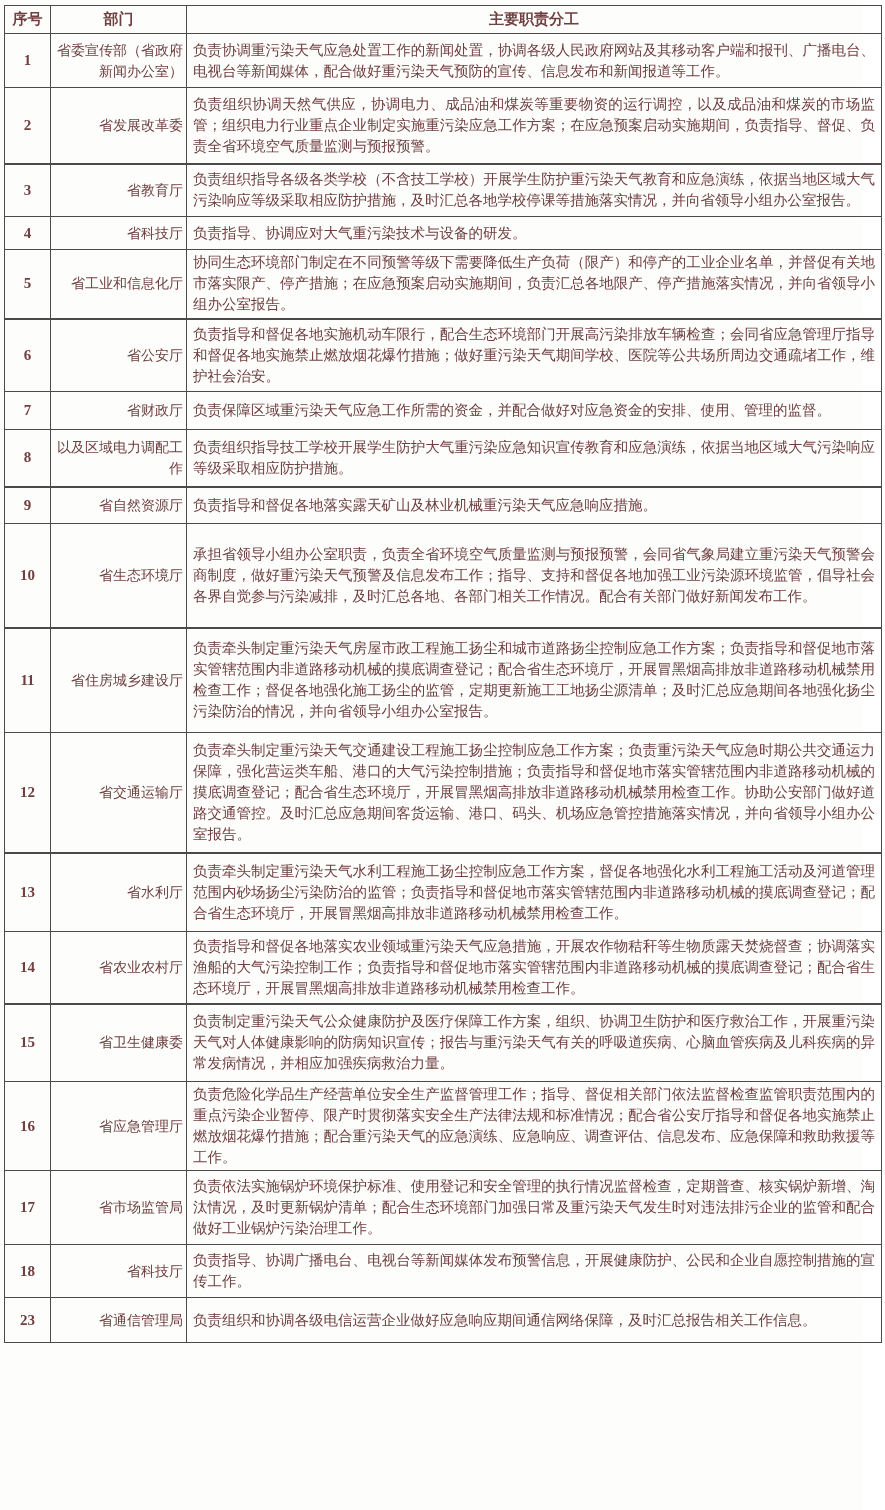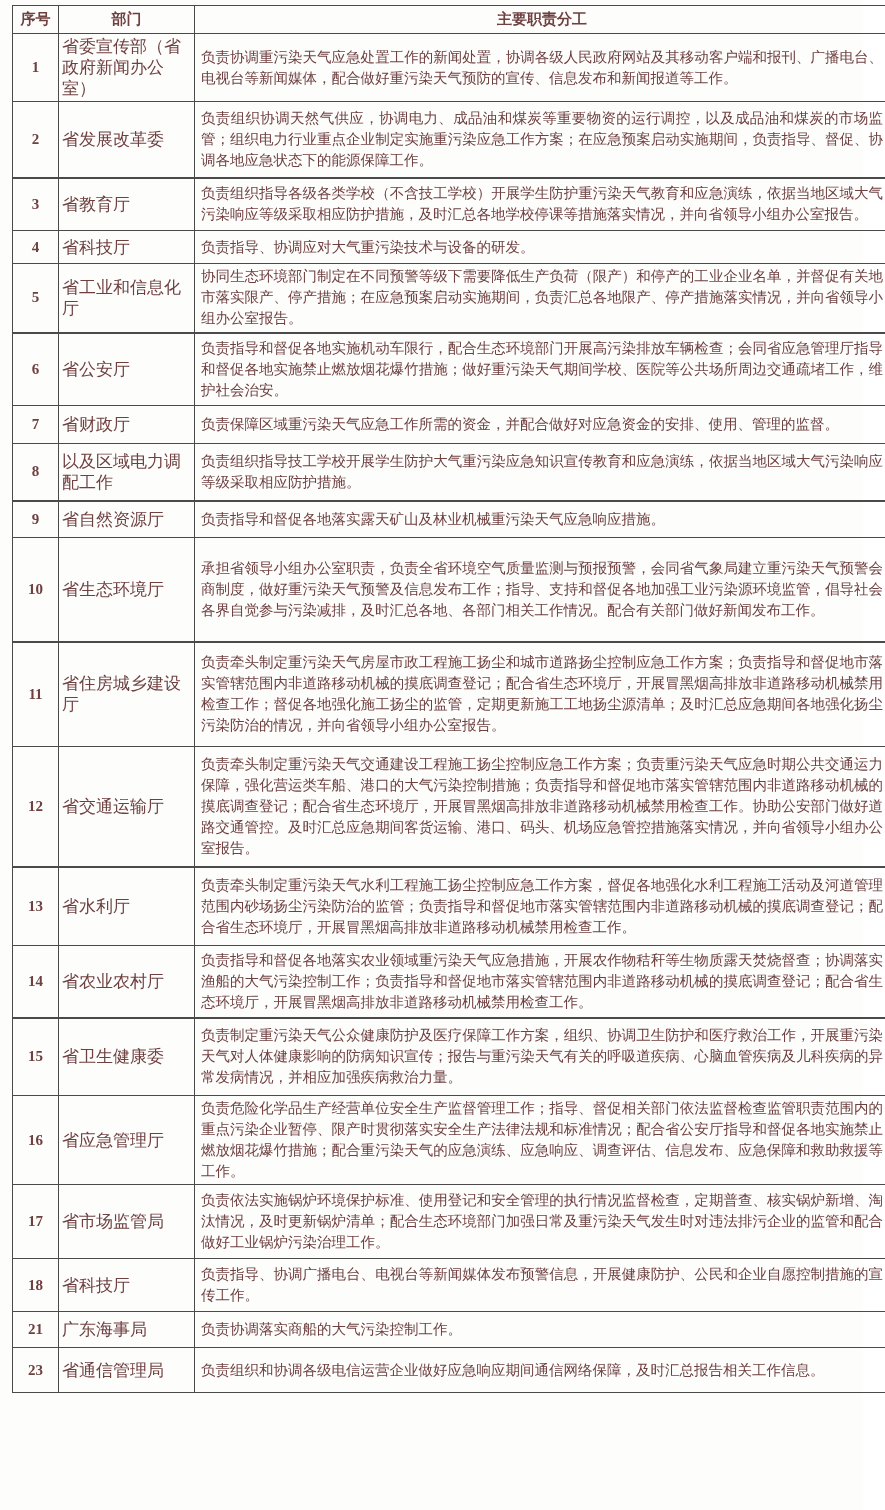--- a/index.html
+++ b/index.html
@@ -10,21 +10,21 @@
   }
   body {
     font-family: "Liberation Serif", "DejaVu Serif", serif;
     color: #6f4040;
   }
   .doc-page {
     width: 863px;
     height: 1510px;
     background: #fdfdfc;
     box-sizing: border-box;
-    padding: 5px 12px;
+    padding: 5px 4px;
   }
   table.resp-table {
     border-collapse: collapse;
     table-layout: fixed;
     width: 877px;
   }
   .resp-table th,
   .resp-table td {
     border: 1px solid #4a4a4a;
     box-sizing: border-box;
@@ -42,22 +42,22 @@
   col.col-no   { width: 46px; }
   col.col-dept { width: 136px; }
   col.col-duty { width: 695px; }
   td.c-no {
     text-align: center;
     font-weight: bold;
     font-size: 15px;
     padding: 1px;
   }
   td.c-dept {
-    text-align: left;
-    font-size: 17px;
+    text-align: right;
+    font-size: 14px;
     line-height: 21px;
     padding: 2px 3px;
   }
   td.c-duty {
     text-align: justify;
     font-size: 14.5px;
     line-height: 21px;
     padding: 2px 6px;
   }
   tr.pb td { border-top-width: 2px; }
@@ -81,21 +81,21 @@
     </thead>
     <tbody>
         <tr style="height: 54px;">
     <td class="c-no">1</td>
     <td class="c-dept">省委宣传部（省政府新闻办公室）</td>
     <td class="c-duty">负责协调重污染天气应急处置工作的新闻处置，协调各级人民政府网站及其移动客户端和报刊、广播电台、电视台等新闻媒体，配合做好重污染天气预防的宣传、信息发布和新闻报道等工作。</td>
   </tr>
         <tr style="height: 76px;">
     <td class="c-no">2</td>
     <td class="c-dept">省发展改革委</td>
-    <td class="c-duty">负责组织协调天然气供应，协调电力、成品油和煤炭等重要物资的运行调控，以及成品油和煤炭的市场监管；组织电力行业重点企业制定实施重污染应急工作方案；在应急预案启动实施期间，负责指导、督促、协调各地应急状态下的能源保障工作。</td>
+    <td class="c-duty">负责组织协调天然气供应，协调电力、成品油和煤炭等重要物资的运行调控，以及成品油和煤炭的市场监管；组织电力行业重点企业制定实施重污染应急工作方案；在应急预案启动实施期间，负责指导、督促、负责全省环境空气质量监测与预报预警。</td>
   </tr>
         <tr class="pb" style="height: 53px;">
     <td class="c-no">3</td>
     <td class="c-dept">省教育厅</td>
     <td class="c-duty">负责组织指导各级各类学校（不含技工学校）开展学生防护重污染天气教育和应急演练，依据当地区域大气污染响应等级采取相应防护措施，及时汇总各地学校停课等措施落实情况，并向省领导小组办公室报告。</td>
   </tr>
         <tr style="height: 33px;">
     <td class="c-no">4</td>
     <td class="c-dept">省科技厅</td>
     <td class="c-duty">负责指导、协调应对大气重污染技术与设备的研发。</td>
@@ -163,25 +163,20 @@
         <tr style="height: 74px;">
     <td class="c-no">17</td>
     <td class="c-dept">省市场监管局</td>
     <td class="c-duty">负责依法实施锅炉环境保护标准、使用登记和安全管理的执行情况监督检查，定期普查、核实锅炉新增、淘汰情况，及时更新锅炉清单；配合生态环境部门加强日常及重污染天气发生时对违法排污企业的监管和配合做好工业锅炉污染治理工作。</td>
   </tr>
         <tr style="height: 53px;">
     <td class="c-no">18</td>
     <td class="c-dept">省科技厅</td>
     <td class="c-duty">负责指导、协调广播电台、电视台等新闻媒体发布预警信息，开展健康防护、公民和企业自愿控制措施的宣传工作。</td>
   </tr>
-        <tr style="height: 36px;">
-    <td class="c-no">21</td>
-    <td class="c-dept">广东海事局</td>
-    <td class="c-duty">负责协调落实商船的大气污染控制工作。</td>
-  </tr>
         <tr style="height: 45px;">
     <td class="c-no">23</td>
     <td class="c-dept">省通信管理局</td>
     <td class="c-duty">负责组织和协调各级电信运营企业做好应急响应期间通信网络保障，及时汇总报告相关工作信息。</td>
   </tr>
       </tbody>
   </table>
 </div>
 
 </body></html>

